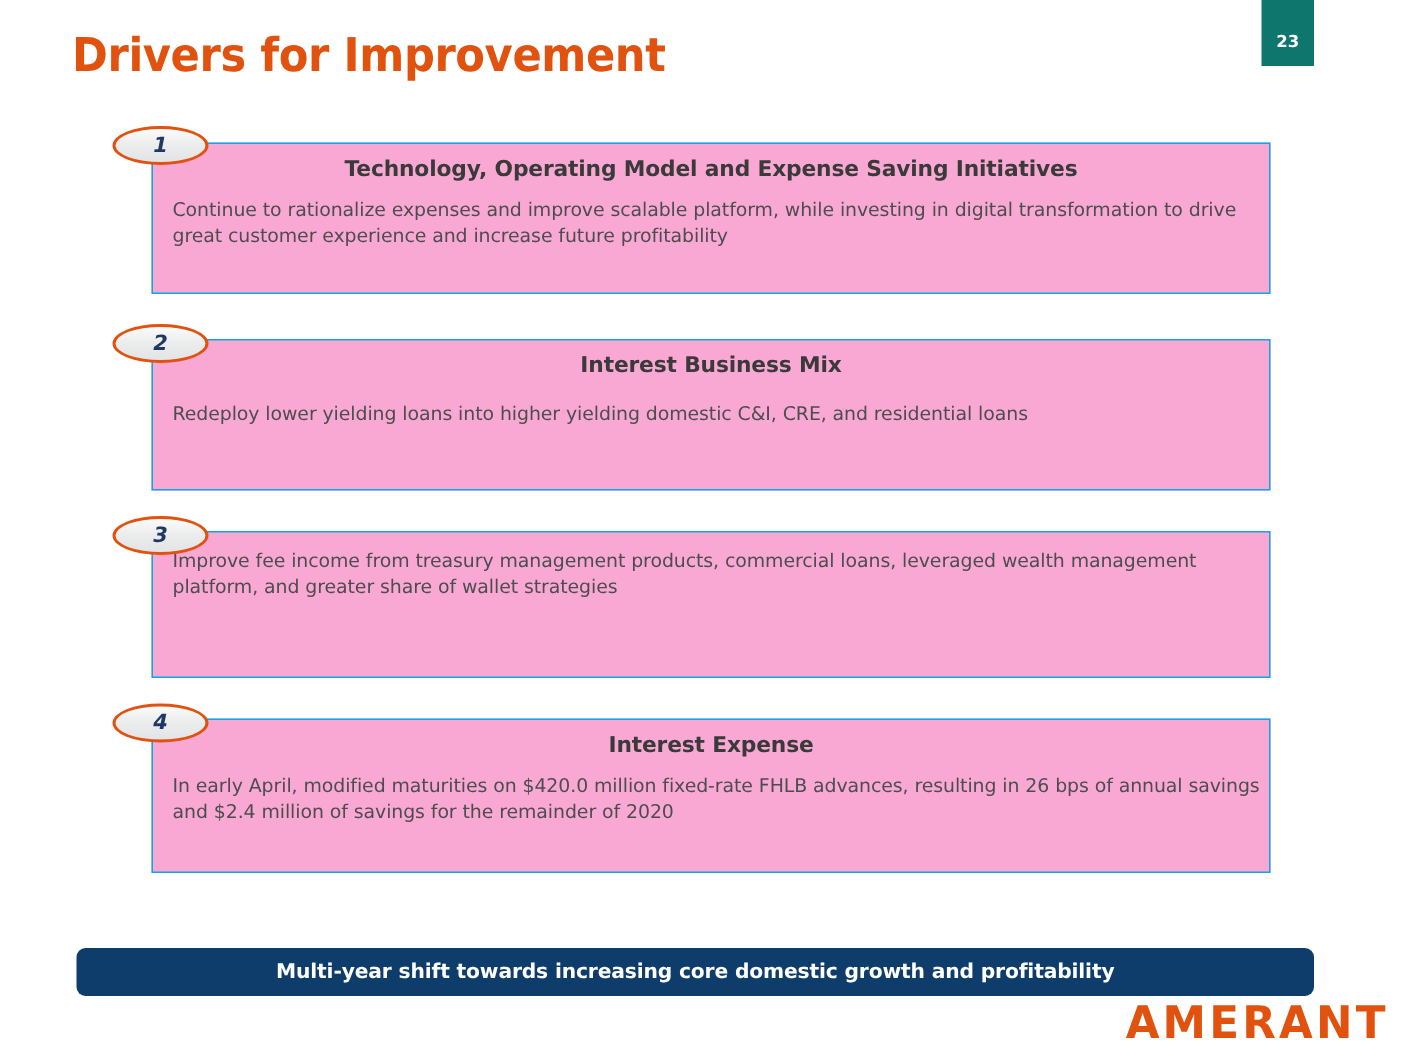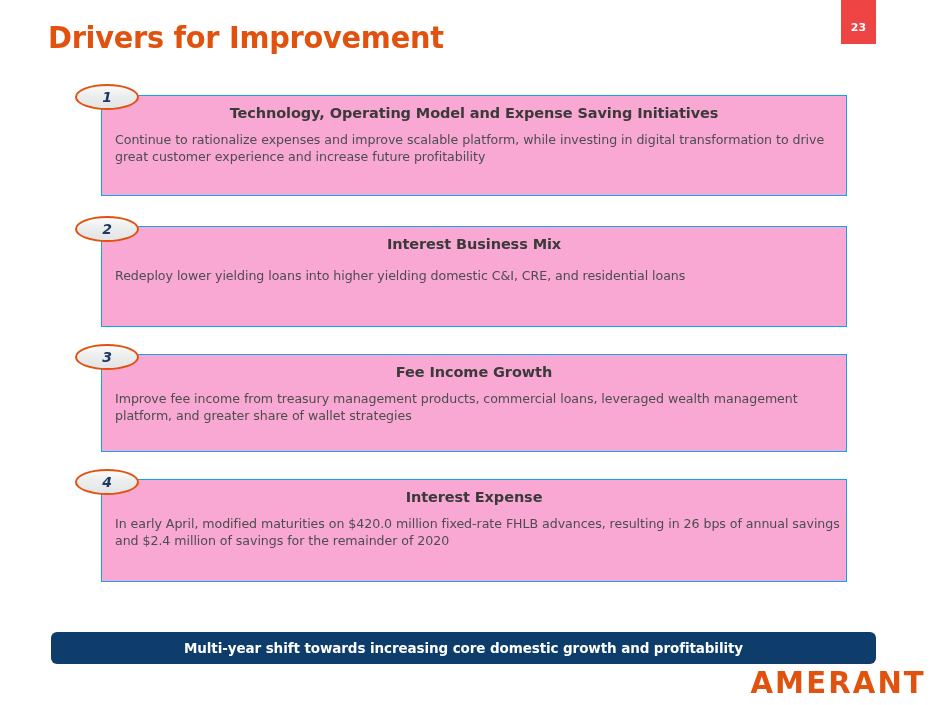--- a/index.html
+++ b/index.html
@@ -31,21 +31,21 @@
     transform-origin: left center;
   }
 
   
   .page-badge {
     position: absolute;
     left: 841px;
     top: 0px;
     width: 35px;
     height: 44px;
-    background: #ef4444;
+    background: #0f766e;
     color: #ffffff;
     font-size: 11px;
     font-weight: bold;
     display: flex;
     align-items: center;
     justify-content: center;
     padding-top: 10px;
     box-sizing: border-box;
   }
 
@@ -148,21 +148,20 @@
 
 <div class="driver-box" style="top:226px; height:101px;">
   <div class="driver-heading">Interest Business Mix</div>
   <div class="driver-body" style="margin-top:16px;">Redeploy lower yielding loans into higher yielding domestic C&amp;I, CRE, and residential loans</div>
 </div>
 <div class="num-oval" style="left:75px; top:216px;">
   <span>2</span>
 </div>
 
 <div class="driver-box" style="top:354px; height:98px;">
-  <div class="driver-heading">Fee Income Growth</div>
   <div class="driver-body">Improve fee income from treasury management products, commercial loans, leveraged wealth management platform, and greater share of wallet strategies</div>
 </div>
 <div class="num-oval" style="left:75px; top:344px;">
   <span>3</span>
 </div>
 
 <div class="driver-box" style="top:479px; height:103px;">
   <div class="driver-heading">Interest Expense</div>
   <div class="driver-body">In early April, modified maturities on $420.0 million fixed-rate FHLB advances, resulting in 26 bps of annual savings and $2.4 million of savings for the remainder of 2020</div>
 </div>

